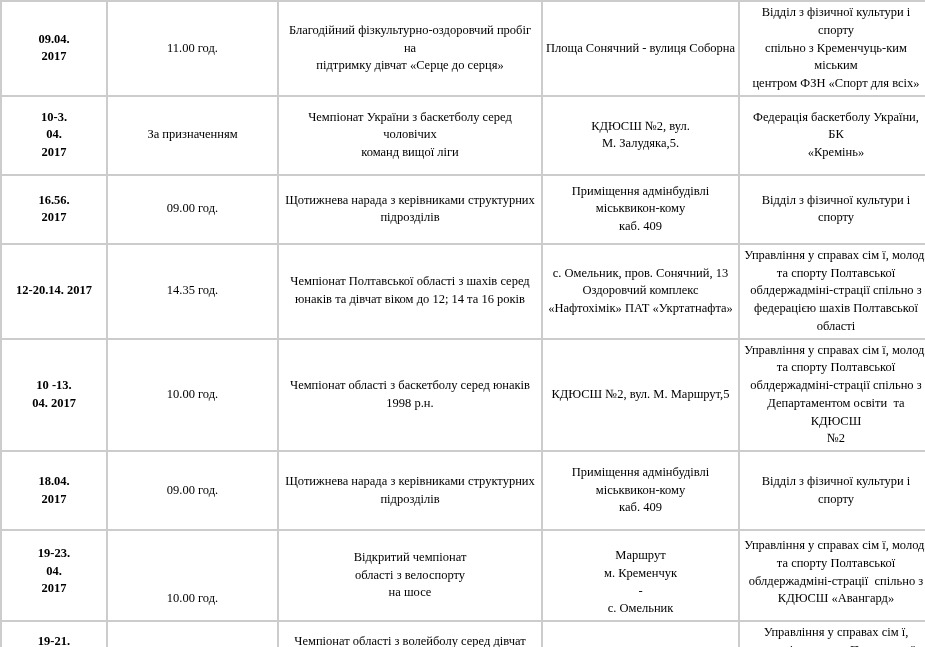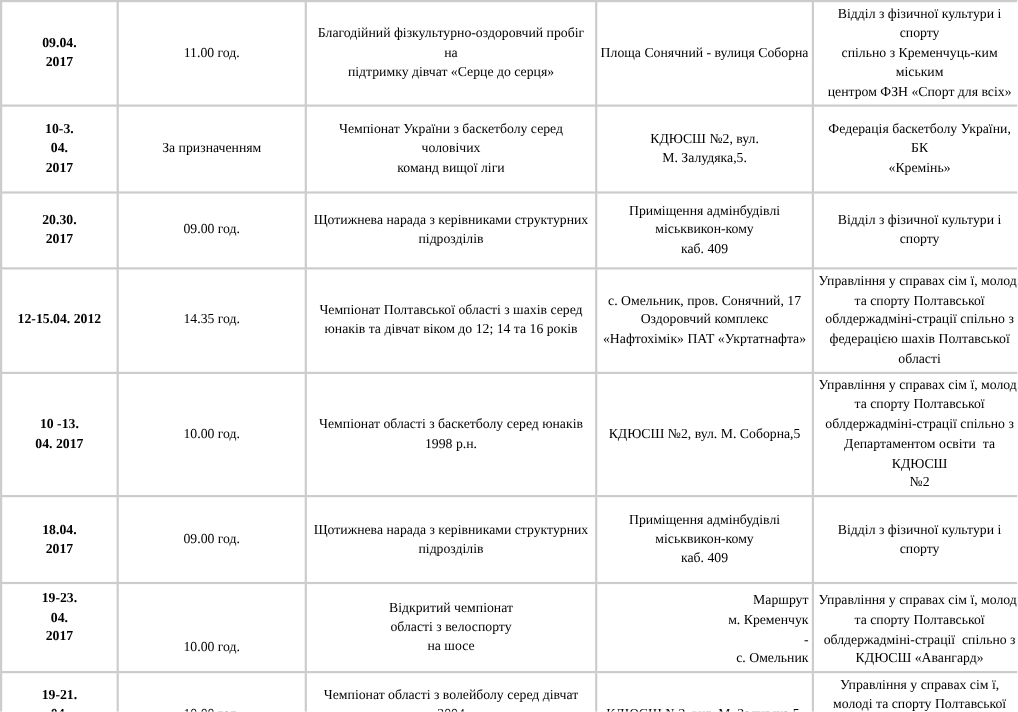--- a/index.html
+++ b/index.html
@@ -41,21 +41,21 @@
   tr.r3 { height: 69px; }
   tr.r4 { height: 84px; }
   tr.r5 { height: 80px; }
   tr.r6 { height: 79px; }
   tr.r7 { height: 80px; }
   tr.r8 { height: 75px; }
 
   
   tr.r7 td.c-date { vertical-align: bottom; padding-bottom: 22px; }
   tr.r7 td.c-time { vertical-align: bottom; padding-bottom: 12px; }
-  tr.r7 td.c-loc  { vertical-align: top; padding-top: 6px; text-align: right; }
+  tr.r7 td.c-loc  { vertical-align: top; padding-top: 16px; }
   tr.r7 td.c-org  { vertical-align: top; padding-top: 6px; }
 </style>
 </head>
 <body>
 
 <div class="page">
   <table class="schedule">
     <colgroup>
       <col style="width:106px">
       <col style="width:171px">
@@ -82,51 +82,51 @@
         <td class="c-time">За призначенням</td>
         <td class="c-evt">Чемпіонат України з баскетболу серед чоловічих
 команд вищої ліги</td>
         <td class="c-loc">КДЮСШ №2, вул.
 М. Залудяка,5.</td>
         <td class="c-org">Федерація баскетболу України,
 БК
 «Кремінь»</td>
       </tr>
       <tr class="r3">
-        <td class="c-date">20.30.
+        <td class="c-date">16.56.
 2017</td>
         <td class="c-time">09.00 год.</td>
         <td class="c-evt">Щотижнева нарада з керівниками структурних
 підрозділів</td>
         <td class="c-loc">Приміщення адмінбудівлі
 міськвикон-кому
 каб. 409</td>
         <td class="c-org">Відділ з фізичної культури і спорту</td>
       </tr>
       <tr class="r4">
-        <td class="c-date">12-15.04. 2012</td>
+        <td class="c-date">12-20.14. 2017</td>
         <td class="c-time">14.35 год.</td>
         <td class="c-evt">Чемпіонат Полтавської області з шахів серед
 юнаків та дівчат віком до 12; 14 та 16 років</td>
-        <td class="c-loc">с. Омельник, пров. Сонячний, 17
+        <td class="c-loc">с. Омельник, пров. Сонячний, 13
 Оздоровчий комплекс
 «Нафтохімік» ПАТ «Укртатнафта»</td>
         <td class="c-org">Управління у справах сім ї, молоді
 та спорту Полтавської
 облдержадміні-страції спільно з
 федерацією шахів Полтавської
 області</td>
       </tr>
       <tr class="r5">
         <td class="c-date">10 -13.
 04. 2017</td>
         <td class="c-time">10.00 год.</td>
         <td class="c-evt">Чемпіонат області з баскетболу серед юнаків
 1998 р.н.</td>
-        <td class="c-loc">КДЮСШ №2, вул. М. Соборна,5</td>
+        <td class="c-loc">КДЮСШ №2, вул. М. Маршрут,5</td>
         <td class="c-org">Управління у справах сім ї, молоді
 та спорту Полтавської
 облдержадміні-страції спільно з
 Департаментом освіти  та КДЮСШ
 №2</td>
       </tr>
       <tr class="r6">
         <td class="c-date">18.04.
 2017</td>
         <td class="c-time">09.00 год.</td>

